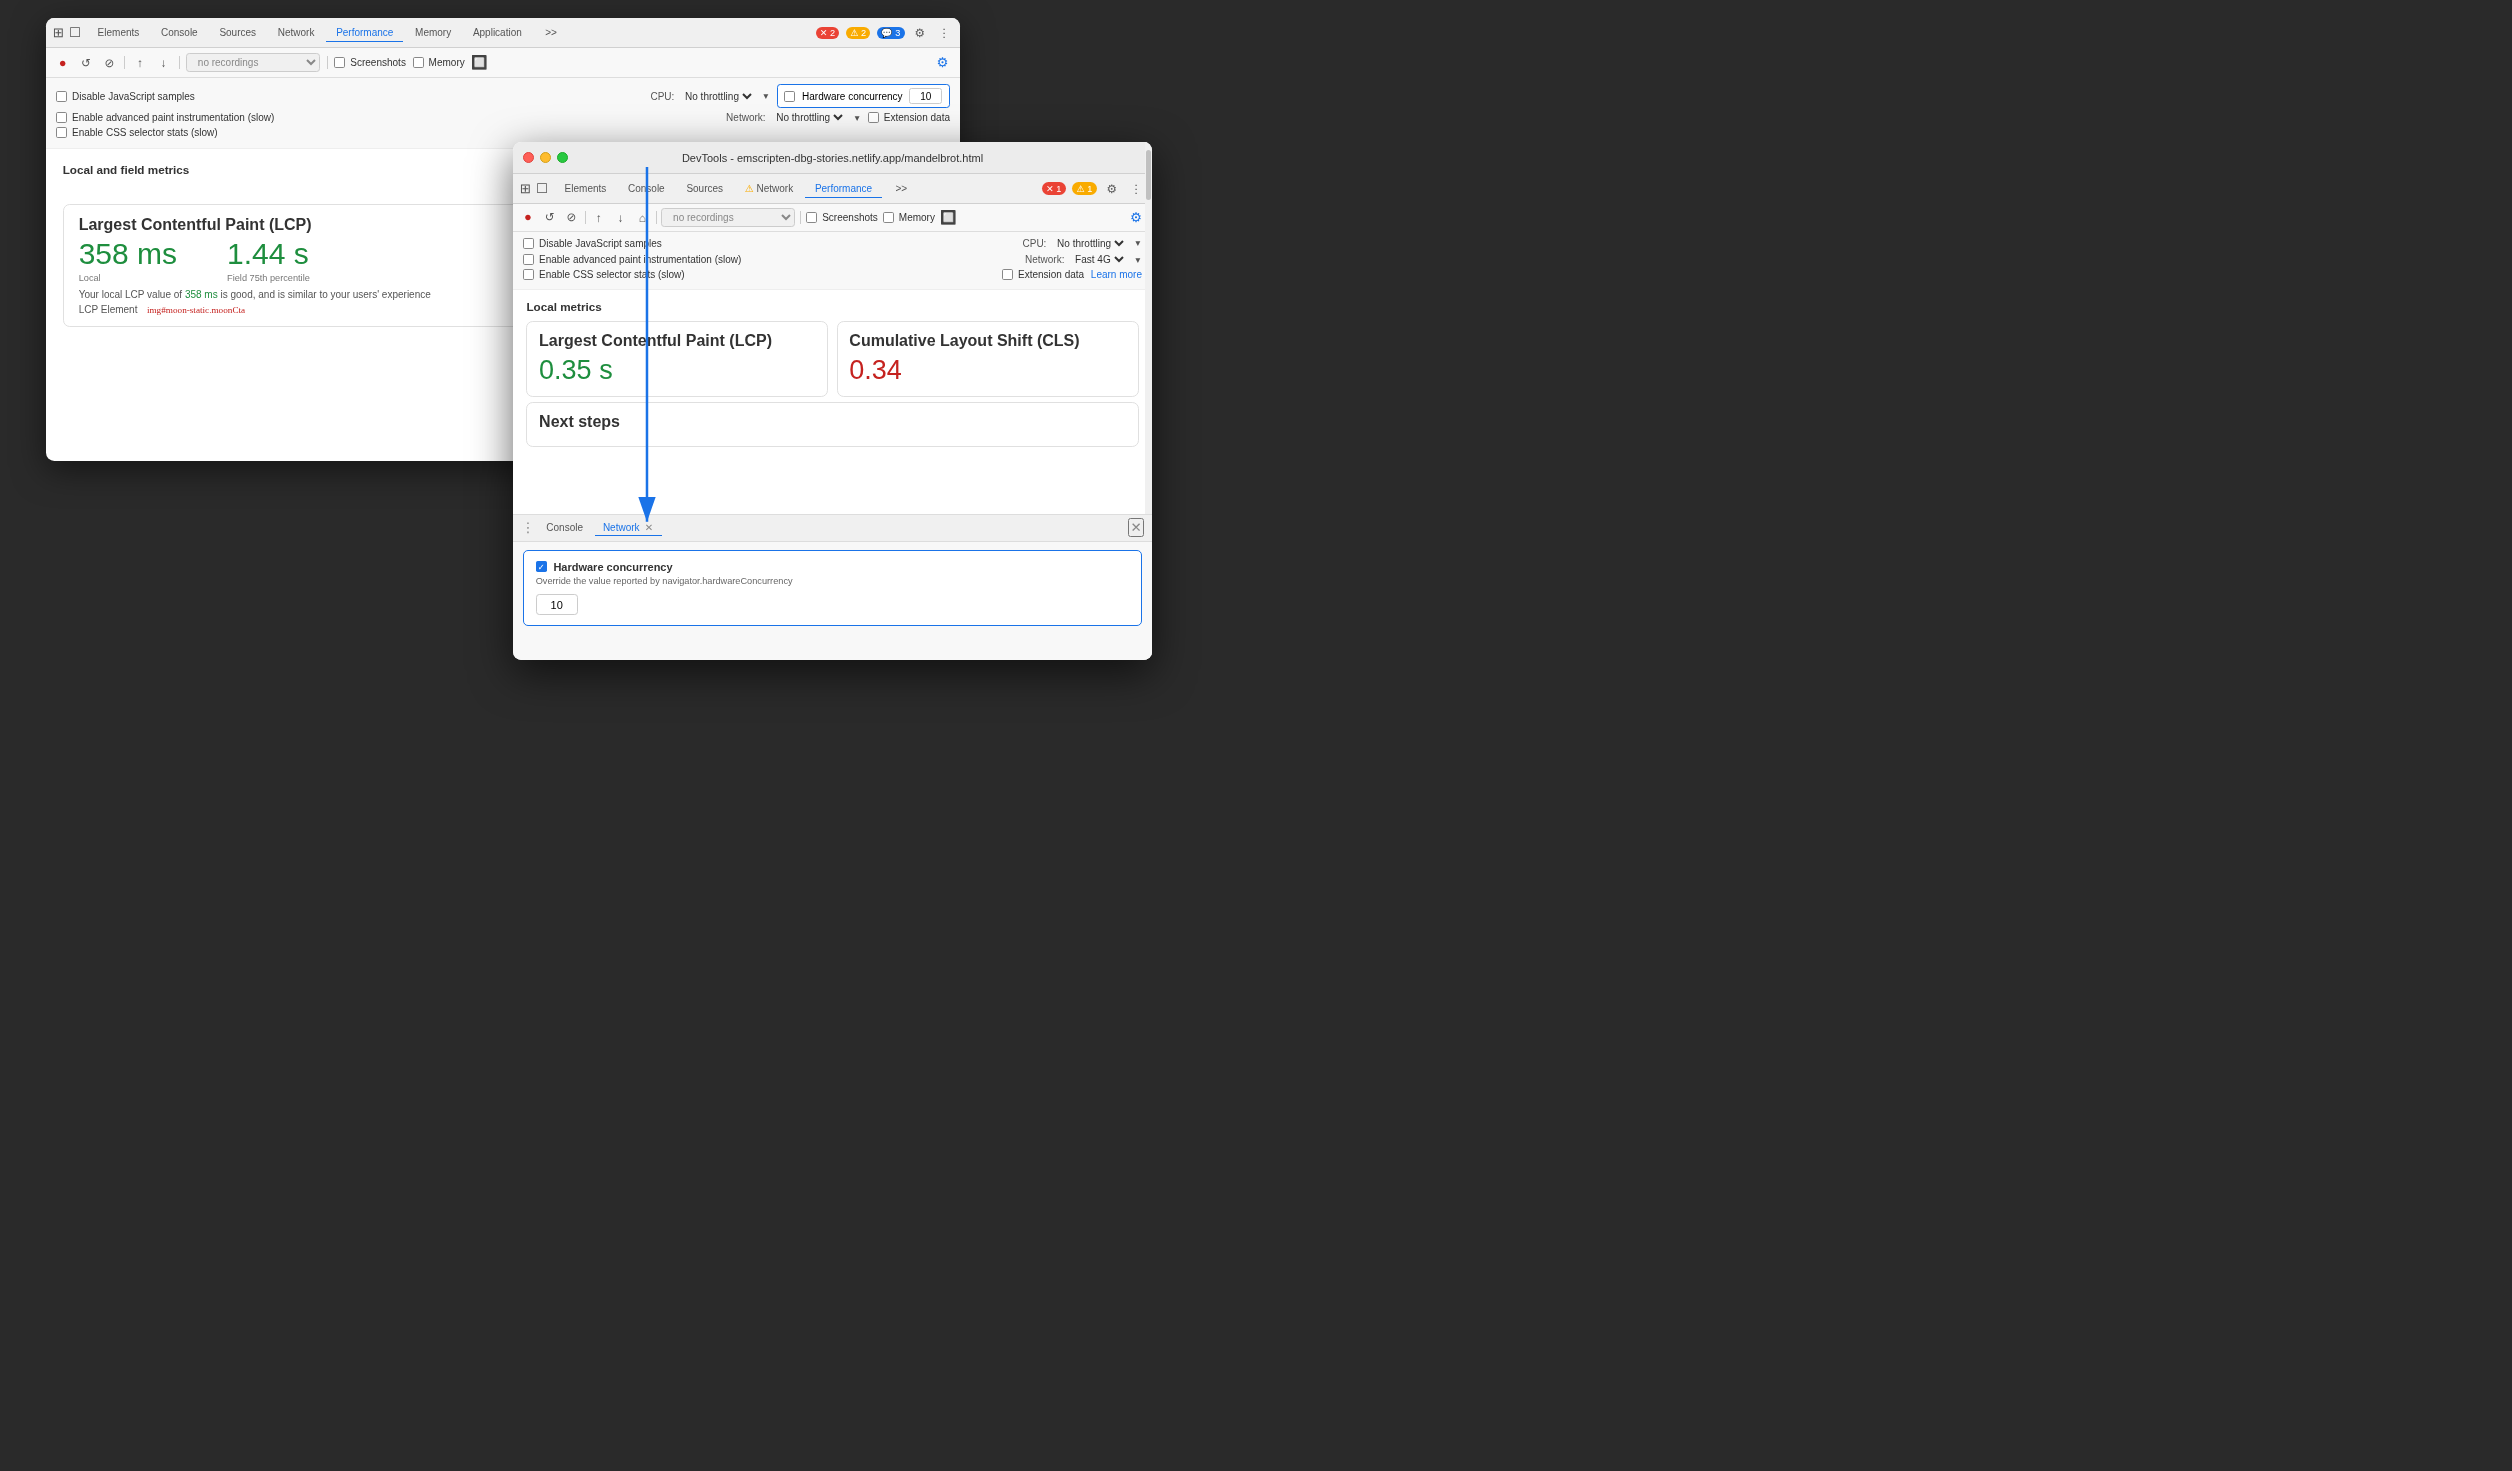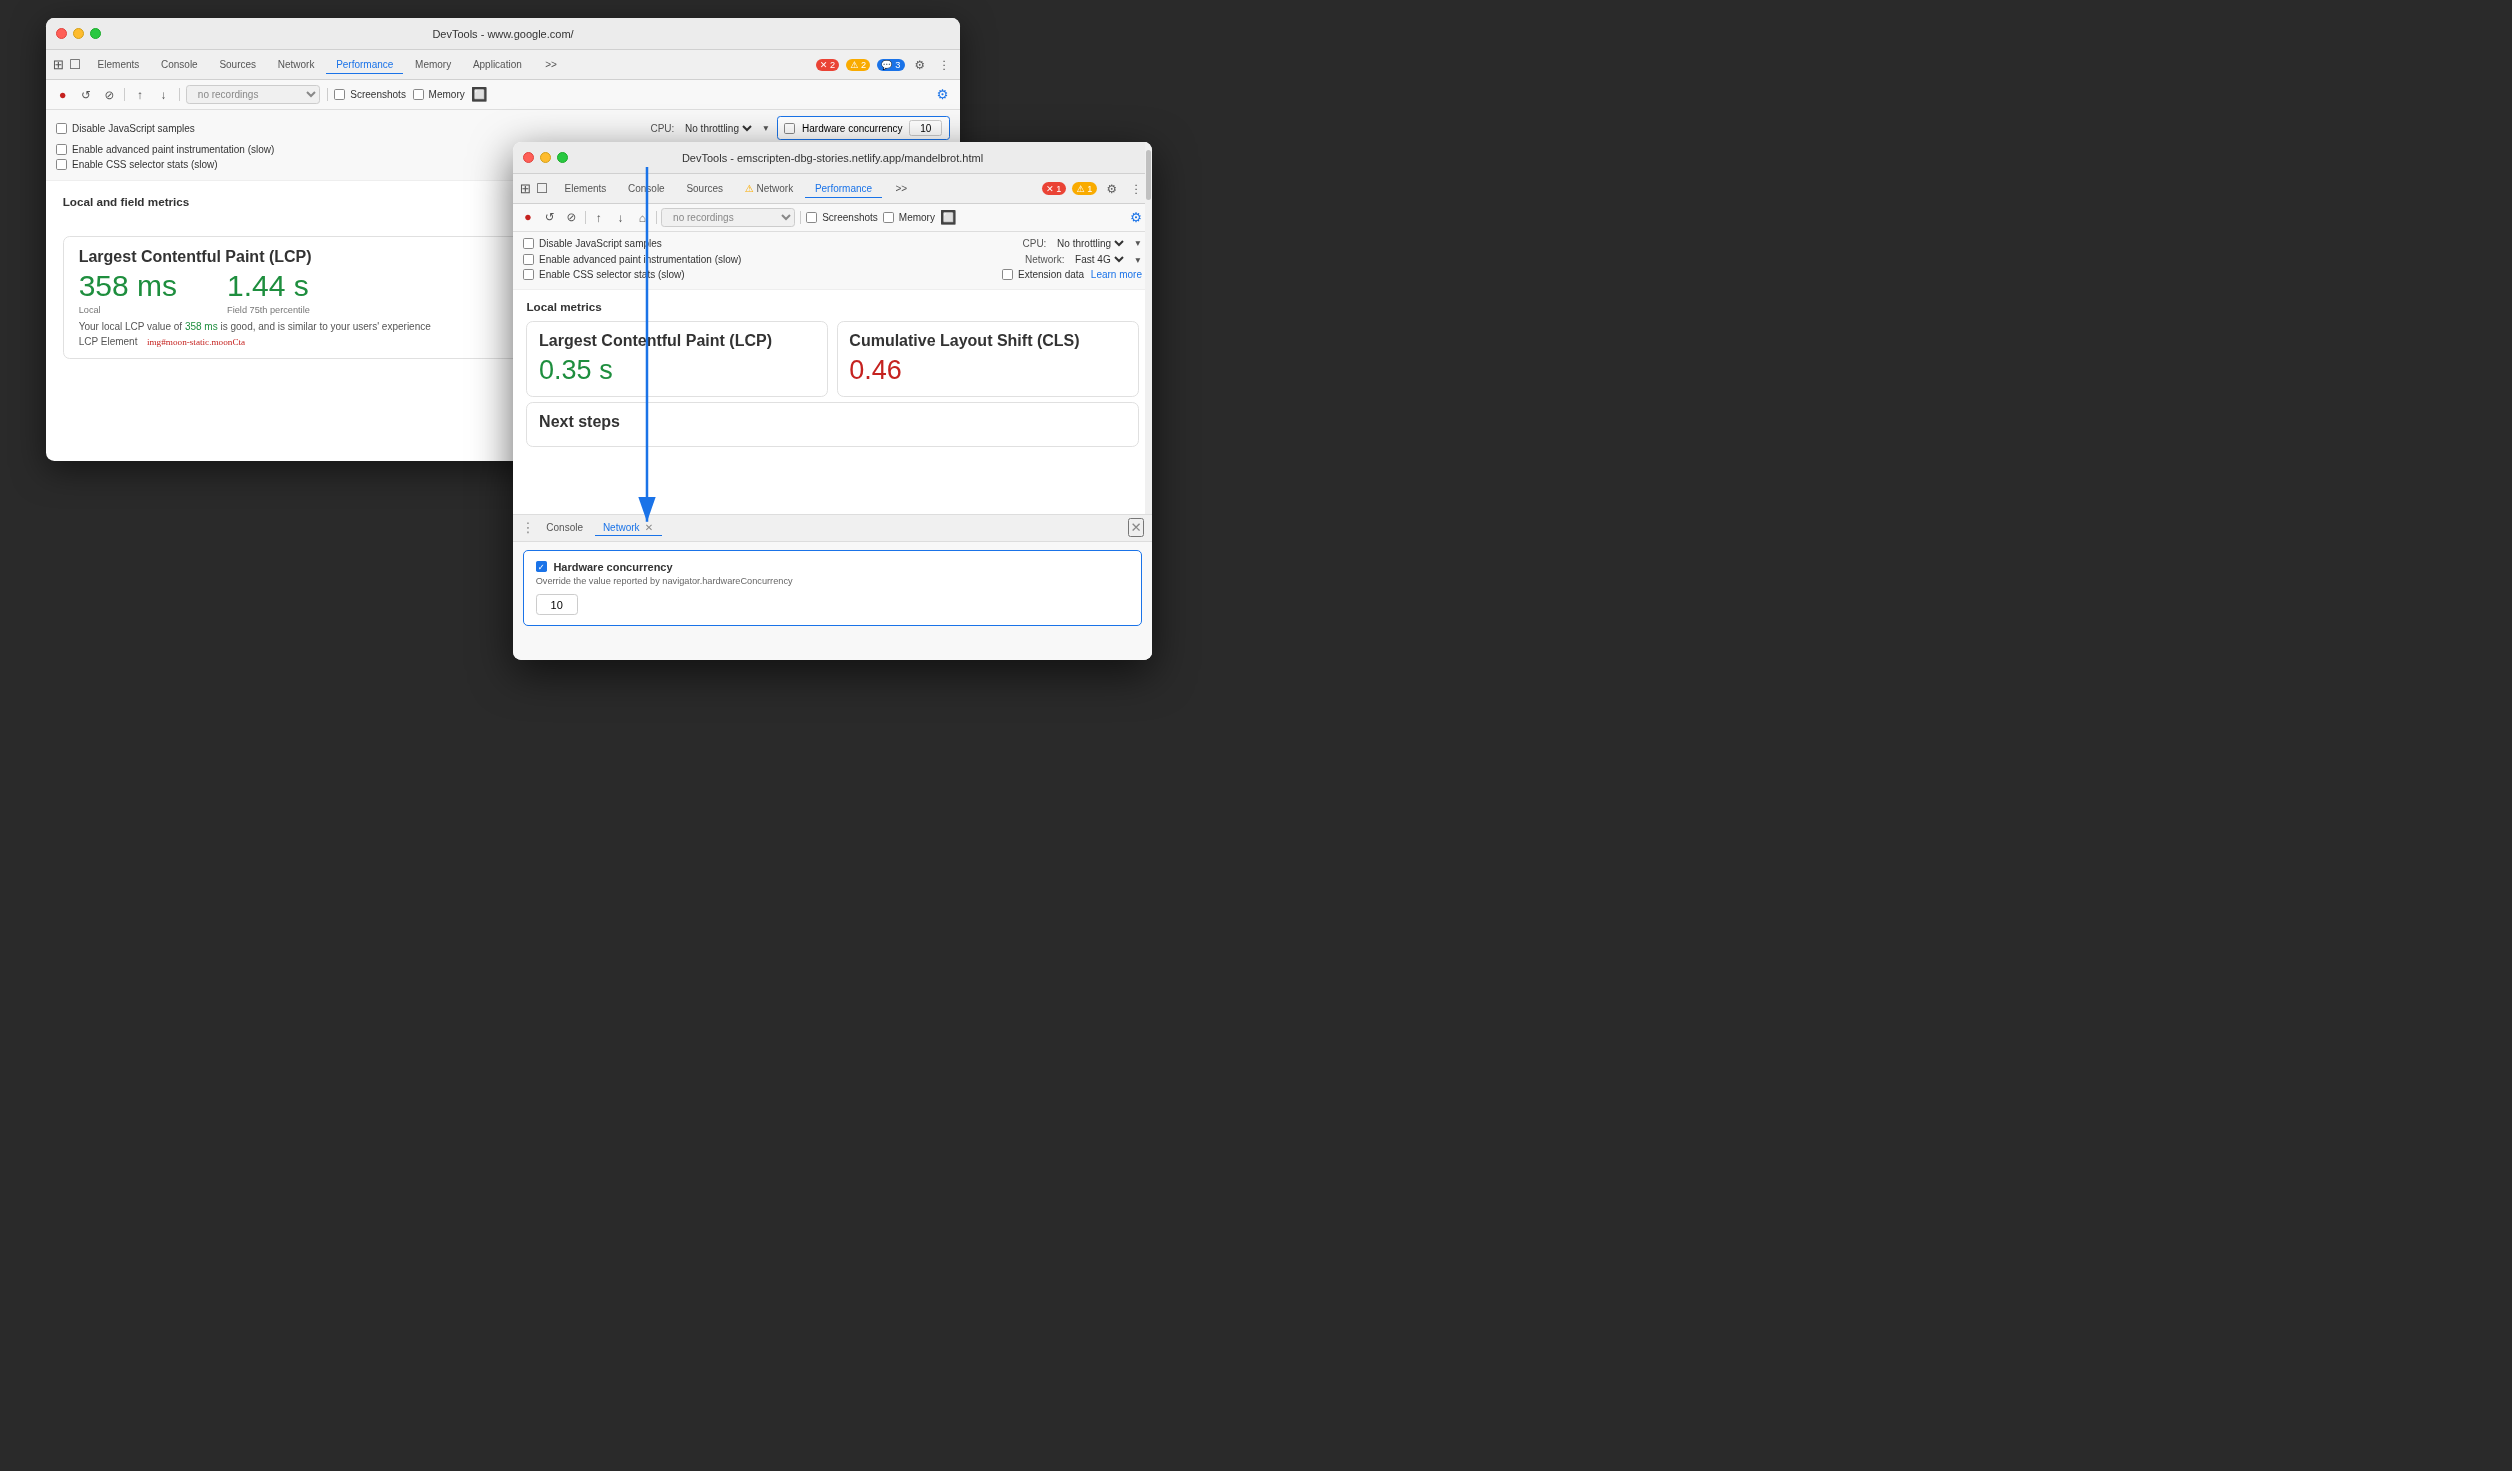--- a/index.html
+++ b/index.html
@@ -386,28 +386,20 @@
     }
 
     .dropdown-arrow { font-size: 8.3px; color: #555; }
 
   </style>
 </head>
 <body>
 
 <div class="window-back">
 
-  <div class="window-titlebar">
-    <div class="traffic-lights">
-      <div class="tl tl-red"></div>
-      <div class="tl tl-yellow"></div>
-      <div class="tl tl-green"></div>
-    </div>
-    <span class="window-title">DevTools - www.google.com/</span>
-  </div>
 
   <div class="devtools-tabs">
     <span style="font-size:13.4px;color:#555;margin-right:3.3px;">⊞</span>
     <span style="font-size:13.4px;color:#555;margin-right:5px;">☐</span>
     <div class="devtools-tab">Elements</div>
     <div class="devtools-tab">Console</div>
     <div class="devtools-tab">Sources</div>
     <div class="devtools-tab">Network</div>
     <div class="devtools-tab active">Performance</div>
     <div class="devtools-tab">Memory</div>
@@ -623,21 +615,21 @@
 
     <div class="w2-section">
       <div class="w2-section-title">Local metrics</div>
       <div class="metrics-grid">
         <div class="metric-card-sm">
           <div class="metric-name">Largest Contentful Paint (LCP)</div>
           <div class="metric-val-green">0.35 s</div>
         </div>
         <div class="metric-card-sm">
           <div class="metric-name">Cumulative Layout Shift (CLS)</div>
-          <div class="metric-val-red">0.46</div>
+          <div class="metric-val-red">0.34</div>
         </div>
       </div>
       <div class="next-steps-card">
         <div class="metric-name">Next steps</div>
       </div>
     </div>
   </div>
 
   <div class="scrollbar-track">
     <div class="scrollbar-thumb"></div>

